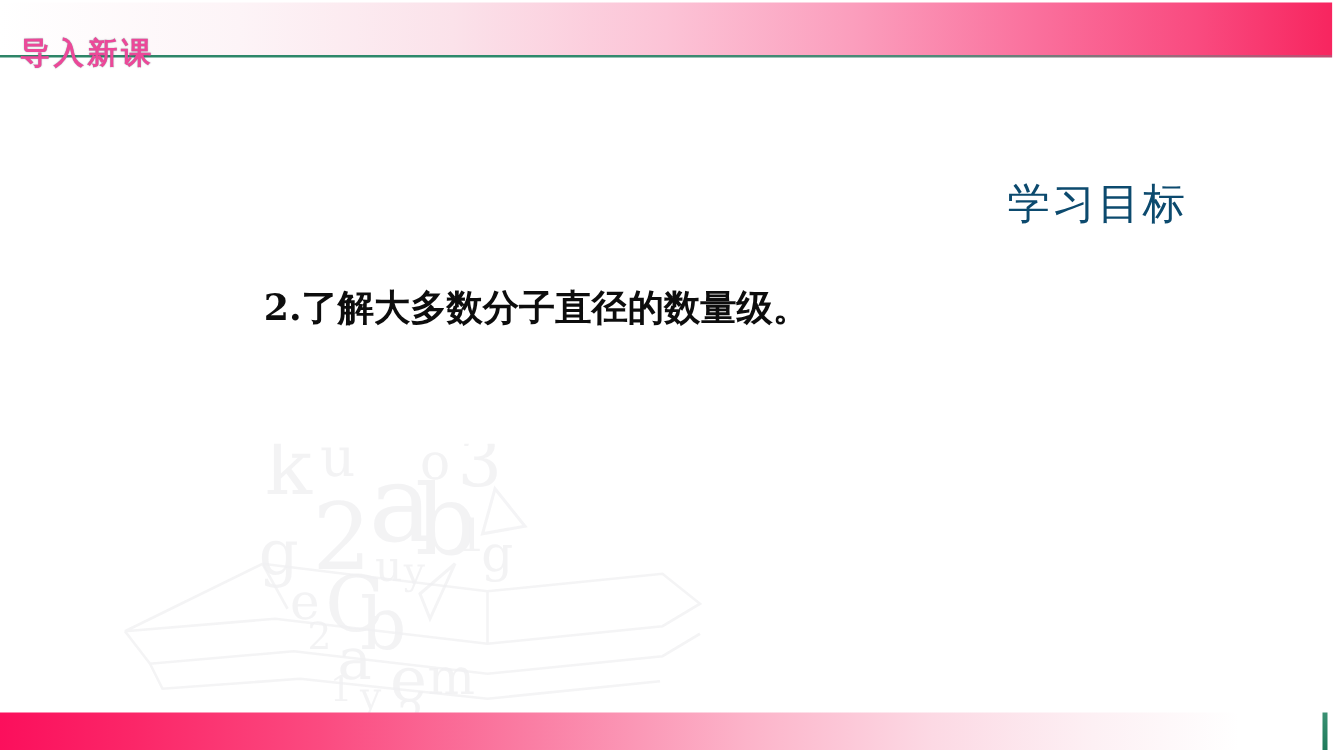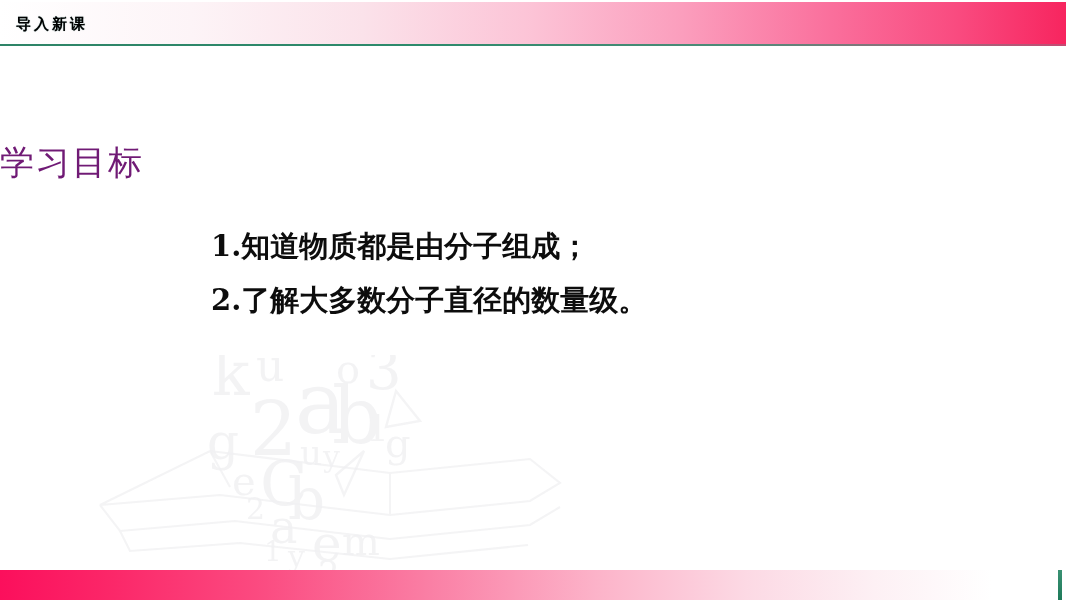--- a/index.html
+++ b/index.html
@@ -72,41 +72,41 @@
         #2d8a6c 40%,
         #4f8b79 70%,
         #9d6a7c 88%,
         #c44a72 100%);
   }
 
   
   .header-label {
     position: absolute;
     left: 16px;
-    top: 15px;
+    top: 26px;
     font-family: "DejaVu Sans", "Liberation Sans", sans-serif;
-    font-size: 15px;
+    font-size: 24px;
     font-weight: bold;
     letter-spacing: 3px;
-    color: #000000;
+    color: #ec4899;
     white-space: nowrap;
     text-shadow: 0 0 1px rgba(18,90,82,0.55);
   }
 
   
   .content-title {
     position: absolute;
     left: 0;
     top: 140px;
     width: 950px;
-    text-align: left;
+    text-align: right;
     font-family: "DejaVu Sans", "Liberation Sans", sans-serif;
     font-size: 34px;
     font-weight: 400;
-    color: #701a75;
+    color: #0c4a6e;
     letter-spacing: 2px;
   }
 
   .bullets {
     position: absolute;
     left: 211px;
     top: 219px;
     width: 820px;
   }
 
@@ -196,20 +196,19 @@
 
   <div class="top-sliver"></div>
   <div class="top-band"></div>
   <div class="header-rule"></div>
 
   <div class="header-label">导入新课</div>
 
   <div class="content-title">学习目标</div>
 
   <div class="bullets">
-    <div class="bullet-line">1.知道物质都是由分子组成；</div>
     <div class="bullet-line">2.了解大多数分子直径的数量级。</div>
   </div>
 
   <div class="bottom-band"></div>
   <div class="bottom-accent"></div>
 
 </div>
 
 </body></html>

